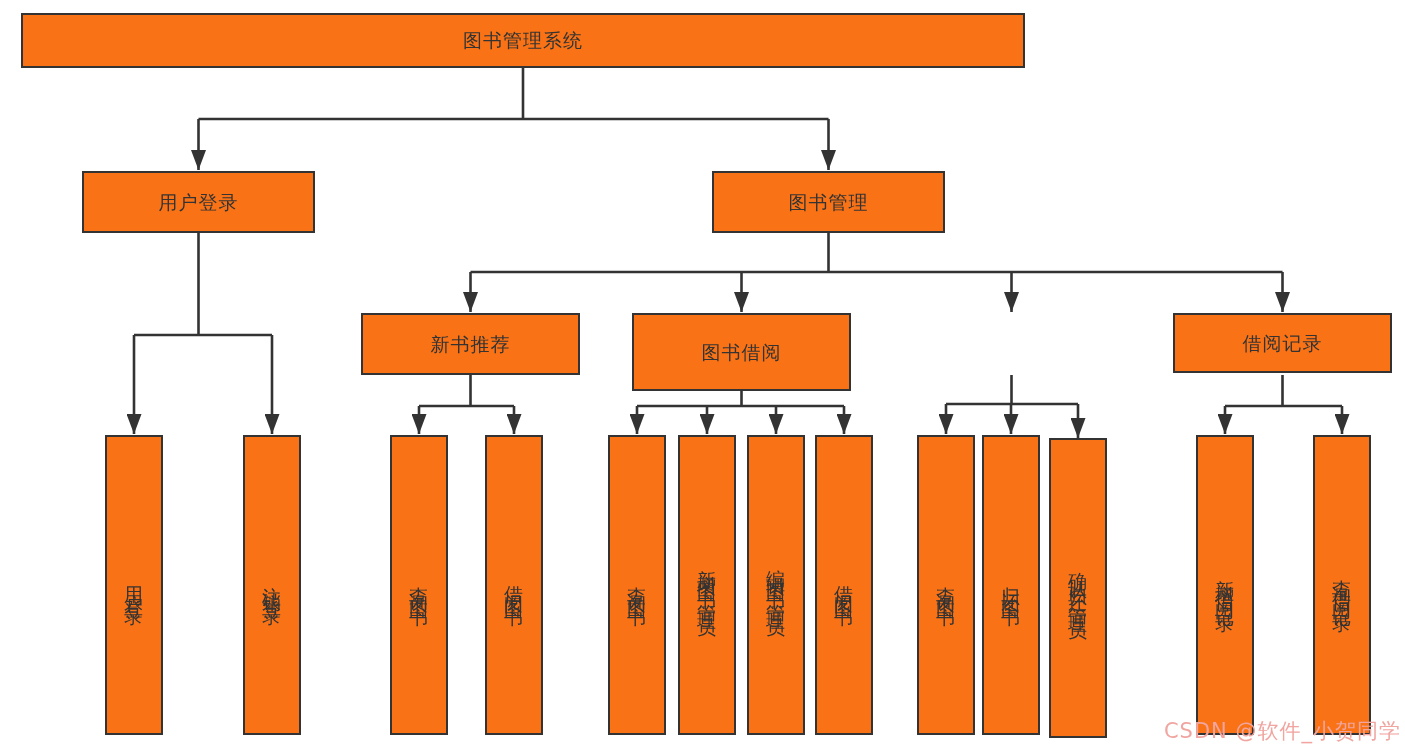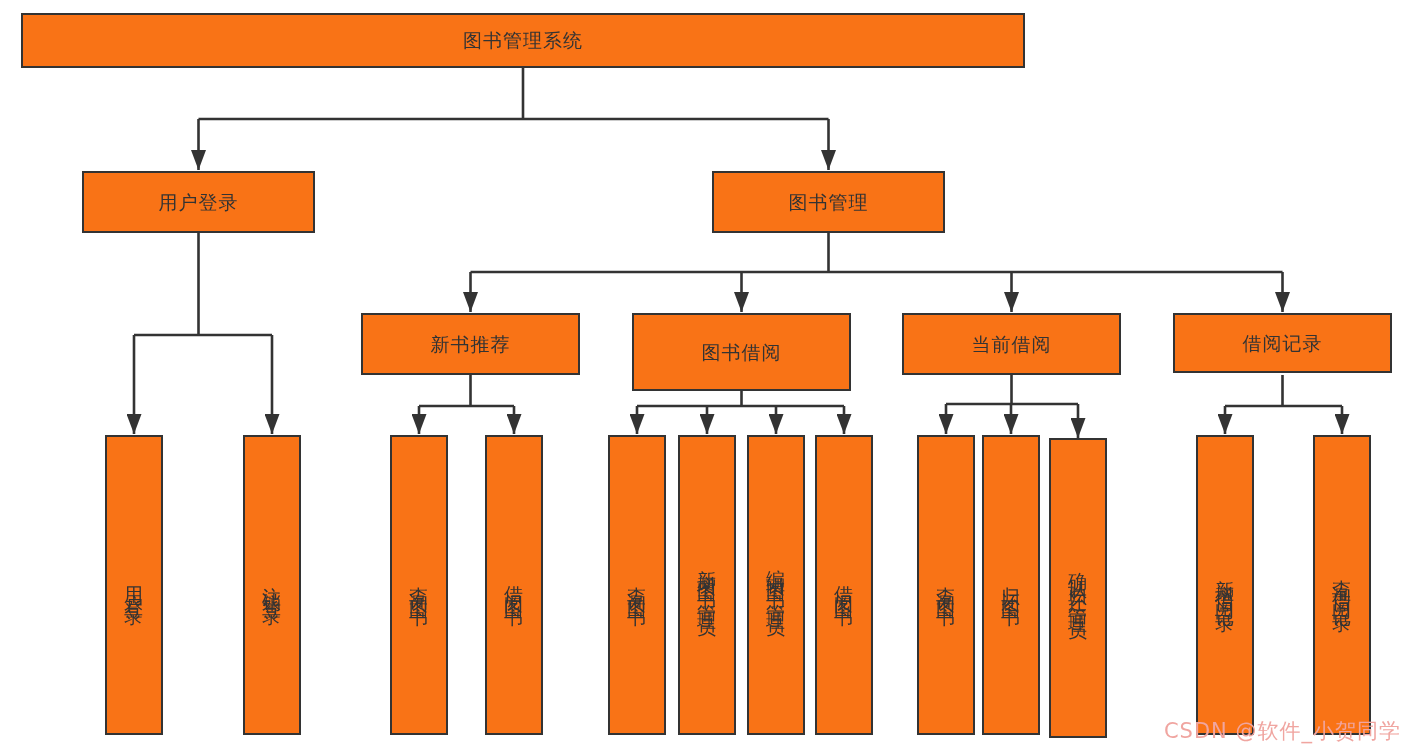--- a/index.html
+++ b/index.html
@@ -137,23 +137,20 @@
   <div class="node" style="left:712px;top:171px;width:233px;height:62px">
     <span class="lbl">图书管理</span>
   </div>
 
   <div class="node" style="left:361px;top:313px;width:219px;height:62px">
     <span class="lbl">新书推荐</span>
   </div>
   <div class="node" style="left:632px;top:313px;width:219px;height:78px">
     <span class="lbl">图书借阅</span>
   </div>
-  <div class="node" style="left:902px;top:313px;width:219px;height:62px">
-    <span class="lbl">当前借阅</span>
-  </div>
   <div class="node" style="left:1173px;top:313px;width:219px;height:60px">
     <span class="lbl">借阅记录</span>
   </div>
 
   <div class="node leaf" style="left:105px;top:435px;width:58px;height:300px">
     <span class="lbl">用户登录</span>
   </div>
   <div class="node leaf" style="left:243px;top:435px;width:58px;height:300px">
     <span class="lbl">注销登录</span>
   </div>

